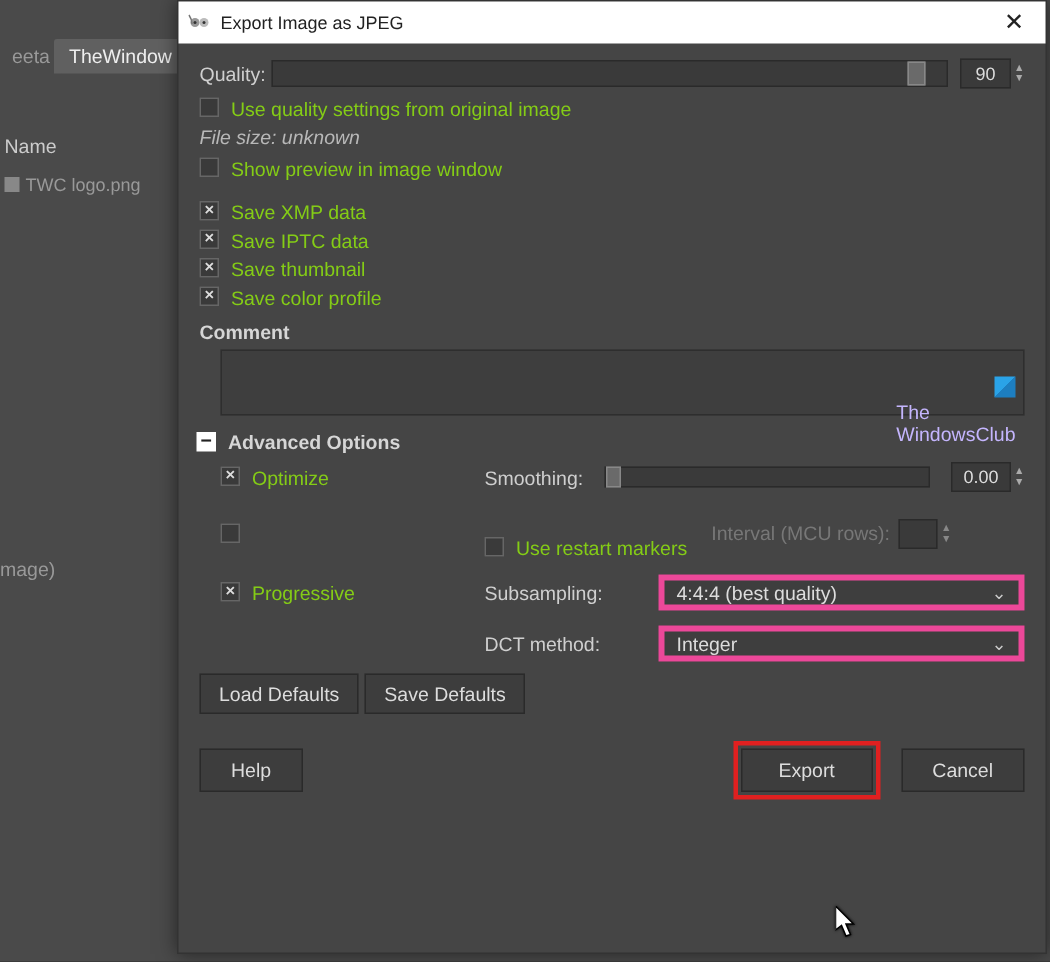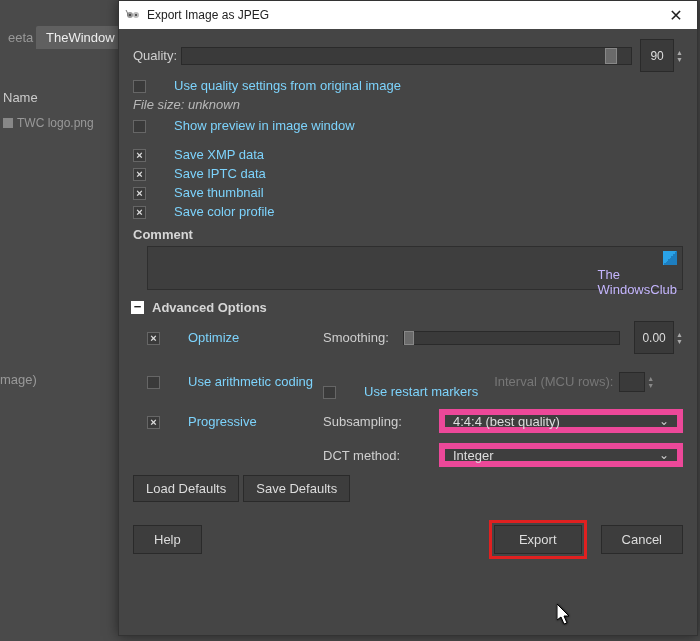--- a/index.html
+++ b/index.html
@@ -17,44 +17,44 @@
   .titlebar .icon { width: 16px; height: 16px; margin-right: 6px; }
   .titlebar .title { flex: 1; }
   .titlebar .close { width: 30px; text-align: center; font-size: 16px; font-family: Arial; cursor: default; }
 
   .content { padding: 10px 14px 10px 14px; color: #cfcfcf; }
   .row { display: flex; align-items: center; margin-bottom: 6px; }
   .row label.lbl { min-width: 48px; }
   .slider { flex: 1; height: 18px; background: #3a3a3a; border: 1px solid #2a2a2a; position: relative; margin-right: 8px; }
   .slider .thumb { position: absolute; top: 0; right: 14px; width: 12px; height: 16px; background: #6a6a6a; border:1px solid #888; }
   .spin { display: flex; align-items: center; }
-  .spin input { width: 34px; height: 33px; background: #3a3a3a; color: #ddd; border: 1px solid #2a2a2a; text-align: center; font-size: 12px; }
+  .spin input { width: 34px; height: 20px; background: #3a3a3a; color: #ddd; border: 1px solid #2a2a2a; text-align: center; font-size: 12px; }
   .spin .arrows { display: flex; flex-direction: column; margin-left: 2px; }
   .spin .arrows span { font-size: 7px; line-height: 7px; color: #aaa; cursor: default; }
 
-  .chk { display: flex; align-items: flex-end; margin: 4px 0; font-size: 13px; color:#7dd3fc;gap:20px; }
+  .chk { display: flex; align-items: flex-start; margin: 4px 0; font-size: 13px; color:#84cc16; }
   .chk .box { width: 13px; height: 13px; background: #3a3a3a; border: 1px solid #666; margin-right: 8px; display:flex; align-items:center; justify-content:center; font-size:11px; color:#ddd; line-height:1; }
   .chk.checked .box::before { content:"×"; font-weight:bold; }
   .chk .txt { }
   .fs-italic { font-style: italic; color:#b8b8b8; margin: 4px 0 6px 0; font-size:13px; }
 
   .section-label { font-weight: bold; color: #d6d6d6; margin: 8px 0 4px 0; font-size:13px; }
   .comment-box { width: 100%; height: 44px; background: #3e3e3e; border: 1px solid #2e2e2e; margin-bottom: 4px; }
 
   .adv-header { display:flex; align-items:center; font-weight:bold; color:#d6d6d6; margin: 10px 0 6px -2px; }
   .adv-header .expander { width:13px; height:13px; background:#fff; color:#222; font-size:13px; text-align:center; line-height:11px; margin-right:8px; font-weight:bold; }
 
   .adv-grid { display:grid; grid-template-columns: 176px 1fr; column-gap: 0px; row-gap: 10px; margin-left: 14px; align-items:center; }
   .adv-grid .chk { margin:0; }
   .sm-row { display:flex; align-items:center; }
   .sm-row .lbl2 { width: 80px; }
   .sm-row .slider { flex:1; height:16px; }
   .sm-row .spin input { width:40px; }
   .disabled { color:#777; }
-  .select { flex:1; height:24px; background:#3e3e3e; border:6px solid #ec4899; display:flex; align-items:center; padding:0 8px; justify-content:space-between; color:#ddd; font-size:13px; margin-left:6px;}
+  .select { flex:1; height:24px; background:#3e3e3e; border:4px solid #ec4899; display:flex; align-items:center; padding:0 8px; justify-content:space-between; color:#ddd; font-size:13px; margin-left:6px;}
   .select .chev { font-size:12px; color:#ccc; }
   .sel-row { display:flex; align-items:center; }
   .sel-row .lbl2 { width: 110px; }
   .intv-input { width:26px; height:20px; background:#3a3a3a; border:1px solid #2a2a2a; color:#888; margin-left:6px; }
   .intv-arrows { display:flex; flex-direction:column; margin-left:2px; }
   .intv-arrows span { font-size:7px; line-height:7px; color:#888; }
 
   .btn { background:#3d3d3d; color:#ddd; border:1px solid #2a2a2a; padding: 5px 12px; font-size:13px; cursor:default; }
   .defaults-row { display:flex; gap:4px; margin-top:8px; }
   .bottom-row { display:flex; justify-content:space-between; margin-top:18px; align-items:center;gap:48px; }
@@ -166,21 +166,20 @@
           <input value="0.00" style="">
           <div class="arrows">
               <span>▲</span>
               <span>▼</span>
             </div>
         </div>
       </div>
 
       <div class="chk">
           <span class="box"></span>
-          <span class="txt">Use arithmetic coding</span>
         </div>
       <div class="sm-row">
         <div class="chk" style="margin-right:16px;margin-top:20px;">
             <span class="box"></span>
             <span class="txt">Use restart markers</span>
           </div>
         <span class="disabled">Interval (MCU rows):</span>
         <input class="intv-input disabled" disabled="" style="">
         <div class="intv-arrows">
             <span>▲</span>

